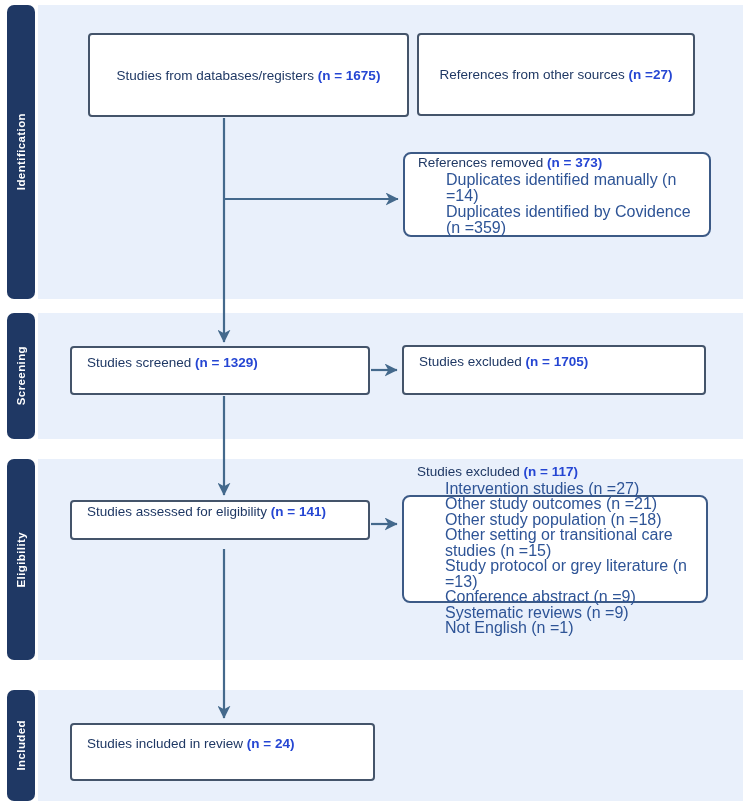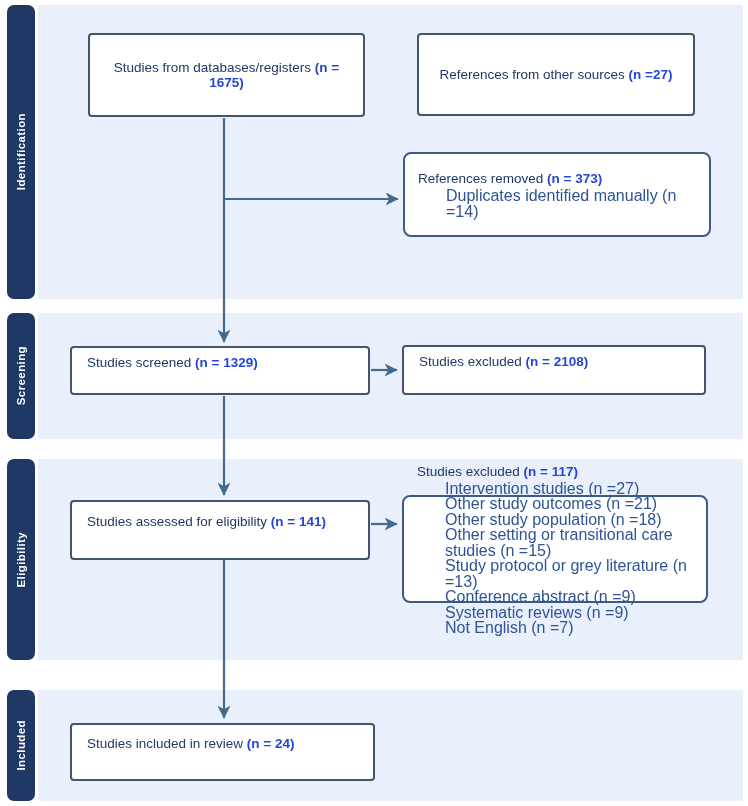--- a/index.html
+++ b/index.html
@@ -38,26 +38,26 @@
     z-index:4;box-sizing:border-box;color:#1f3864;font-size:13.5px;
   }
   .box .cnt{color:#2546d3;font-weight:bold;}
   .box-center{display:flex;align-items:center;justify-content:center;text-align:center;padding:0 12px;}
   .box-left{display:flex;align-items:center;padding:0 10px 17px 15px;}
   .box-list{border-color:#3c5a86;border-radius:8px;display:flex;flex-direction:column;justify-content:center;padding:4px 10px 4px 13px;}
   .box-list .title{line-height:19px;}
   .box-list .item{color:#2e5496;font-size:16px;line-height:16px;margin-left:28px;}
   .box-g .title{line-height:18px;}
   .box-g .item{line-height:15.5px;}
-  .box-a{left:88px;top:33px;width:277px;height:84px;}
+  .box-a{left:88px;top:33px;width:321px;height:84px;}
   .box-b{left:417px;top:33px;width:278px;height:83px;}
   .box-c{left:403px;top:152px;width:308px;height:85px;}
   .box-d{left:70px;top:346px;width:300px;height:49px;}
   .box-e{left:402px;top:345px;width:304px;height:50px;}
-  .box-f{left:70px;top:500px;width:300px;height:60px;}
+  .box-f{left:70px;top:500px;width:300px;height:40px;}
   .box-g{left:402px;top:495px;width:306px;height:108px;}
   .box-h{left:70px;top:723px;width:305px;height:58px;}
 </style>
 </head>
 <body>
 
 <div class="canvas">
 
   <div class="band band-identification"></div>
   <div class="band band-screening"></div>
@@ -97,43 +97,44 @@
     <div><span>Studies from databases/registers </span><span class="cnt">(n = 1675)</span></div>
   </div>
 
   <div class="box box-b box-center">
     <div><span>References from other sources </span><span class="cnt">(n =27)</span></div>
   </div>
 
   <div class="box box-c box-list">
     <div class="title"><span>References removed </span><span class="cnt">(n = 373)</span></div>
     <div class="item">Duplicates identified manually (n =14)</div>
+    <div class="item">Duplicates identified by Covidence (n =359)</div>
   </div>
 
   <div class="box box-d box-left">
     <div><span>Studies screened </span><span class="cnt">(n = 1329)</span></div>
   </div>
 
   <div class="box box-e box-left">
-    <div><span>Studies excluded </span><span class="cnt">(n = 2108)</span></div>
+    <div><span>Studies excluded </span><span class="cnt">(n = 1705)</span></div>
   </div>
 
   <div class="box box-f box-left">
     <div><span>Studies assessed for eligibility </span><span class="cnt">(n = 141)</span></div>
   </div>
 
   <div class="box box-g box-list">
     <div class="title"><span>Studies excluded </span><span class="cnt">(n = 117)</span></div>
     <div class="item">Intervention studies (n =27)</div>
     <div class="item">Other study outcomes (n =21)</div>
     <div class="item">Other study population (n =18)</div>
     <div class="item">Other setting or transitional care studies (n =15)</div>
     <div class="item">Study protocol or grey literature (n =13)</div>
     <div class="item">Conference abstract (n =9)</div>
     <div class="item">Systematic reviews (n =9)</div>
-    <div class="item">Not English (n =7)</div>
+    <div class="item">Not English (n =1)</div>
   </div>
 
   <div class="box box-h box-left">
     <div><span>Studies included in review </span><span class="cnt">(n = 24)</span></div>
   </div>
 
 </div>
 
 </body></html>

